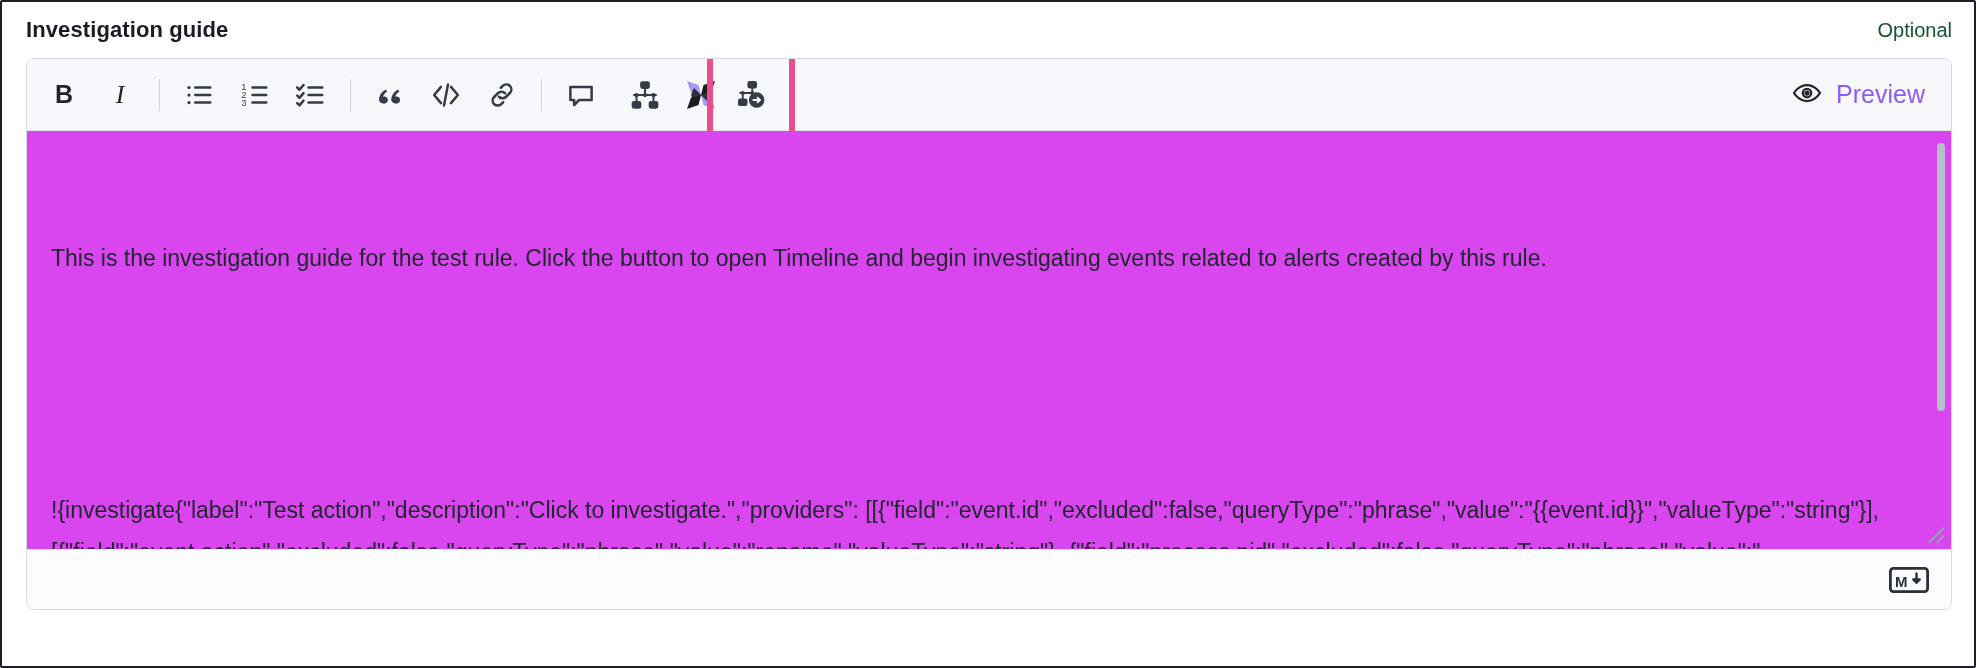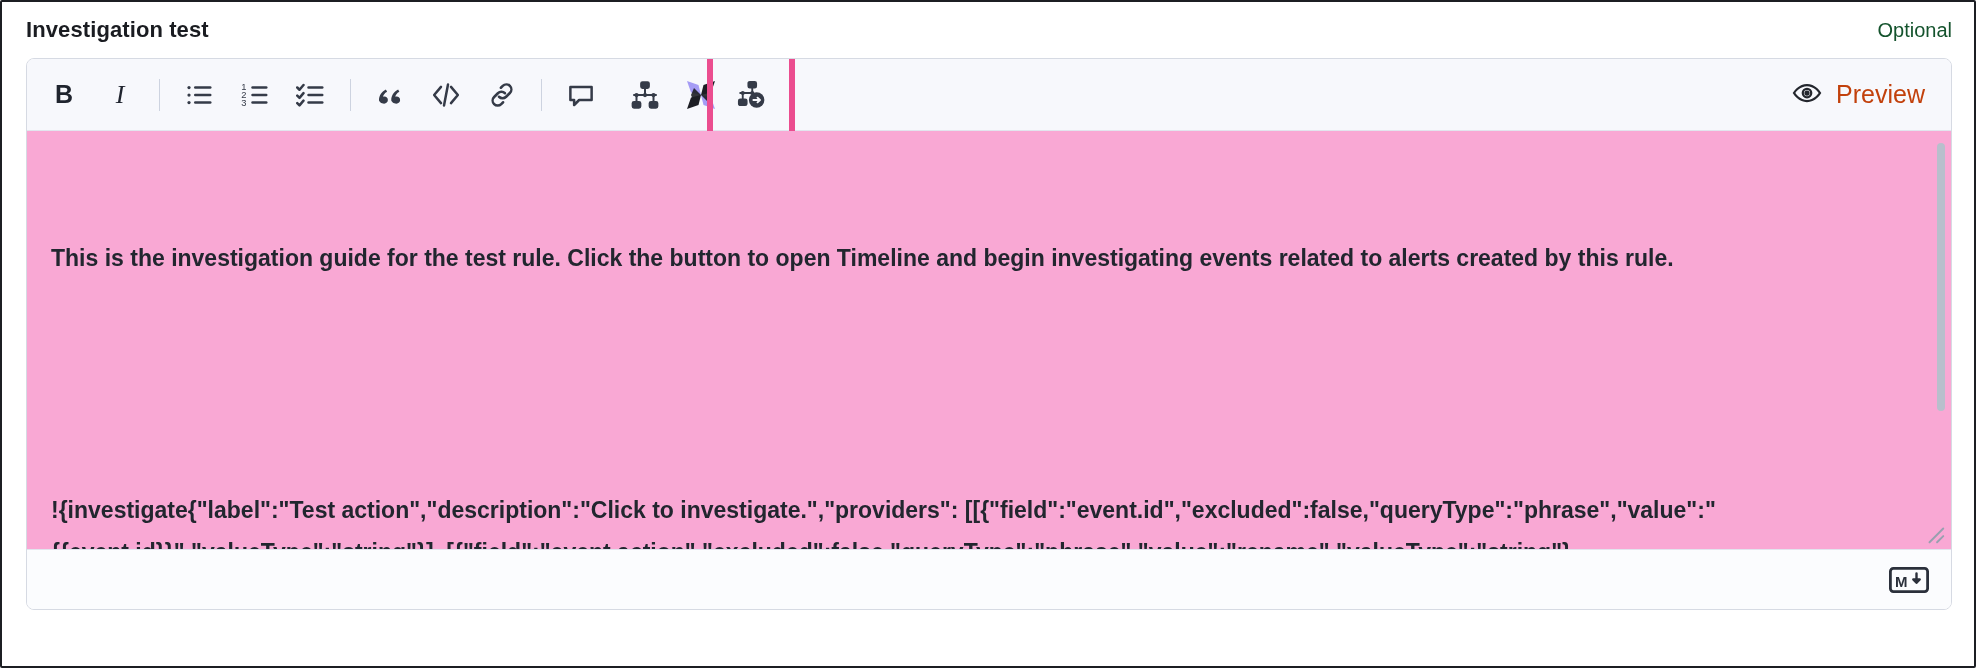--- a/index.html
+++ b/index.html
@@ -125,31 +125,30 @@
     gap: 14px;
     background: transparent;
     border: none;
     cursor: pointer;
     padding: 4px 16px 4px 8px;
     color: #24272e;
   }
   .preview-label {
     font-size: 25px;
     font-weight: 400;
-    color: #c2410c;
+    color: #8b5cf6;
     line-height: 1;
   }
 
   
   .editor-body {
     position: relative;
     flex: 1 1 auto;
-    background: #f9a8d4;
+    background: #d946ef;
     overflow: hidden;
-    font-weight: bold;
   }
   .editor-text {
     padding: 22px 48px 10px 24px;
     font-size: 23px;
     line-height: 42px;
     color: #22262f;
     white-space: pre-wrap;
     word-break: break-word;
     overflow: hidden;
     height: 100%;
@@ -203,21 +202,21 @@
     justify-content: center;
     color: #2b303b;
   }
 </style>
 </head>
 <body>
 
 <div class="screen">
 
   <div class="field-header">
-    <div class="field-label">Investigation test</div>
+    <div class="field-label">Investigation guide</div>
     <div class="field-optional">Optional</div>
   </div>
 
   <div class="editor-wrap">
 
     <div class="toolbar">
 
       <button class="tb-btn tb-text-btn tb-bold">B</button>
       <div class="tb-gap-sm"></div>
       <button class="tb-btn tb-text-btn tb-italic">I</button>

